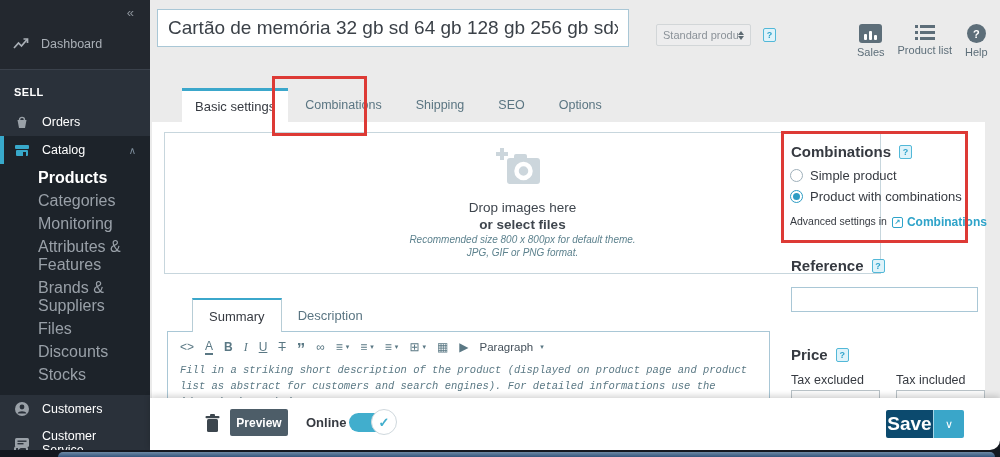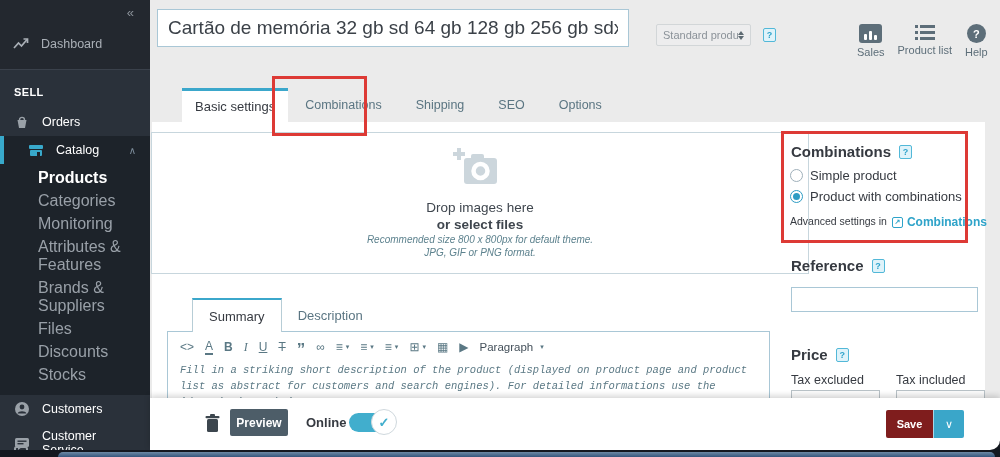--- a/index.html
+++ b/index.html
@@ -7,21 +7,21 @@
   .app { position:relative; width:1000px; height:457px; background:#ebebeb; overflow:hidden; }
 
   
   .sidebar { position:absolute; left:0; top:0; width:150px; height:452px; background:#2a313a; color:#a2a9b0; z-index:5; }
   .sb-top { position:relative; height:70px; background:#23282f; border-bottom:1px solid #3a414b; }
   .collapse { position:absolute; top:5px; right:16px; font-size:13px; color:#8b929a; cursor:pointer; }
   .dash-row { position:absolute; top:36px; left:0; right:0; display:flex; align-items:center; gap:12px; padding:0 13px; font-size:12.5px; color:#aab0b7; }
   .sb-header { padding:16px 0 10px 14px; color:#ffffff; font-weight:bold; font-size:11px; letter-spacing:.4px; }
   .sb-row { display:flex; align-items:center; gap:12px; padding:6px 14px; font-size:12.5px; color:#ffffff; cursor:pointer; }
   .catalog-block { background:#1d232a; }
-  .catalog-row { border-left:4px solid #38a9cb; padding-left:24px; color:#ffffff; }
+  .catalog-row { border-left:4px solid #38a9cb; padding-left:10px; color:#ffffff; }
   .catalog-row .caret { margin-left:auto; font-size:10px; color:#7d8d9b; }
   .sb-sub { padding:2px 0 9px 38px; }
   .sb-sub > div { padding:2.5px 0; font-size:16px; color:#99a0a8; cursor:pointer; }
   .sb-sub > div.active { color:#ffffff; font-weight:bold; }
   .sb-divider { height:1px; background:#3a414b; margin:8px 0 0 0; }
   .improve-header { padding-top:16px; }
   .partial-icon { position:absolute; left:14px; bottom:-2px; width:14px; height:8px; border:2px solid #9aa1a8; border-bottom:none; border-radius:3px 3px 0 0; }
   .sb-ico { width:16px; height:16px; flex:0 0 16px; }
 
   
@@ -45,21 +45,21 @@
   .q-list i { flex:1; height:3px; background:#5d6e79; }
   .q-help { width:19px; height:19px; border-radius:50%; background:#5d6e79; color:#fff; font-weight:bold; font-size:11px; display:flex; align-items:center; justify-content:center; }
 
   
   .tabs { position:absolute; left:152px; top:88px; height:34px; display:flex; padding-left:30px; z-index:6; }
   .tab { padding:0 17px; display:flex; align-items:center; font-size:12.5px; color:#5a7582; cursor:pointer; }
   .tab.active { background:#fff; border-top:3px solid #3ba7cb; color:#363a41; padding:0 13px; font-size:13px; }
 
   
   .panel { position:absolute; left:152px; top:122px; width:833px; height:276px; background:#ffffff; z-index:4; }
-  .dropzone { position:absolute; left:151px; top:132px; width:658px; height:142px; border:1px solid #c7d6dd; background:#fff; display:flex; flex-direction:column; align-items:center; justify-content:center; gap:2px; z-index:6; cursor:pointer; }
+  .dropzone { position:absolute; left:164px; top:132px; width:717px; height:142px; border:1px solid #c7d6dd; background:#fff; display:flex; flex-direction:column; align-items:center; justify-content:center; gap:2px; z-index:6; cursor:pointer; }
   .dz1 { font-size:13.5px; color:#3f464e; margin-top:4px; }
   .dz2 { font-size:13.5px; color:#3f464e; font-weight:bold; }
   .dzh { font-size:10px; font-style:italic; color:#5d828e; }
 
   
   .rc-title { position:absolute; font-size:15px; font-weight:bold; color:#363a41; display:flex; align-items:center; gap:8px; z-index:6; }
   .radio-row { position:absolute; left:790px; display:flex; align-items:center; gap:7px; font-size:13px; color:#363a41; z-index:6; cursor:pointer; }
   .radio { width:13px; height:13px; border:1px solid #9fb0ba; border-radius:50%; background:#fff; position:relative; }
   .radio.checked { border:1.5px solid #2d9cc4; }
   .radio.checked::after { content:""; position:absolute; left:2px; top:2px; width:7px; height:7px; border-radius:50%; background:#2d9cc4; }
@@ -94,21 +94,21 @@
   .ann-panel { left:781px; top:131px; width:187px; height:112px; }
 
   
   .footer { position:absolute; left:150px; top:398px; right:0; height:52px; background:#fff; box-shadow:0 -2px 6px rgba(0,0,0,.18); z-index:20; border-radius:0 0 10px 0; }
   .trash { position:absolute; left:55px; top:16px; width:15px; height:18px; cursor:pointer; }
   .preview-btn { position:absolute; left:80px; top:11px; width:58px; height:27px; background:#4d5d68; color:#fff; font-size:12px; font-weight:bold; border:none; border-radius:2px; cursor:pointer; font-family:"Liberation Sans",sans-serif; }
   .online-lbl { position:absolute; left:156px; top:17px; font-size:13px; font-weight:bold; color:#363a41; }
   .toggle { position:absolute; left:199px; top:15px; width:42px; height:19px; background:#41aecd; border-radius:10px; cursor:pointer; }
   .knob { position:absolute; right:-6px; top:-4px; width:26px; height:26px; background:#fff; border:1px solid #cfd8dd; border-radius:50%; display:flex; align-items:center; justify-content:center; color:#41aecd; font-size:13px; font-weight:bold; }
   .save-group { position:absolute; right:36px; top:12px; display:flex; }
-  .save-btn { width:47px; height:28px; background:#7f1d1d; color:#fff; font-size:11px; font-weight:bold; border:none; border-radius:2px 0 0 2px; cursor:pointer; font-family:"Liberation Sans",sans-serif; }
+  .save-btn { width:47px; height:28px; background:#0c4a6e; color:#fff; font-size:19px; font-weight:bold; border:none; border-radius:2px 0 0 2px; cursor:pointer; font-family:"Liberation Sans",sans-serif; }
   .save-chev { width:31px; height:28px; background:#3aa6c9; color:#fff; border:none; border-left:1px solid rgba(255,255,255,.55); border-radius:0 2px 2px 0; cursor:pointer; font-size:11px; }
   .corner-dark { position:absolute; right:0; bottom:0px; width:20px; height:16px; background:#141820; z-index:18; }
 
   
   .bottom-strip { position:absolute; left:0; top:450px; width:1000px; height:7px; background:#141820; z-index:60; }
   .dock-bar { position:absolute; left:58px; right:5px; top:2px; height:5px; border-radius:5px 5px 0 0; background:linear-gradient(180deg,#6d8aa5,#35567d); }
 </style>
 </head>
 <body>
 

